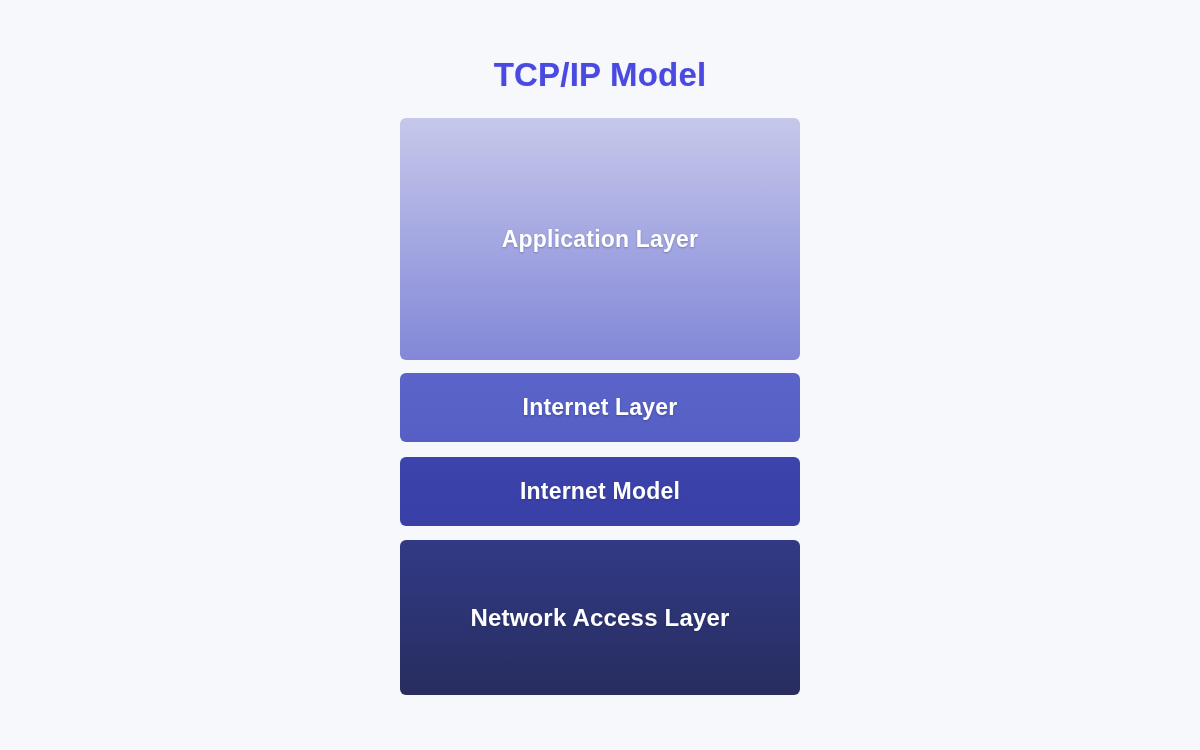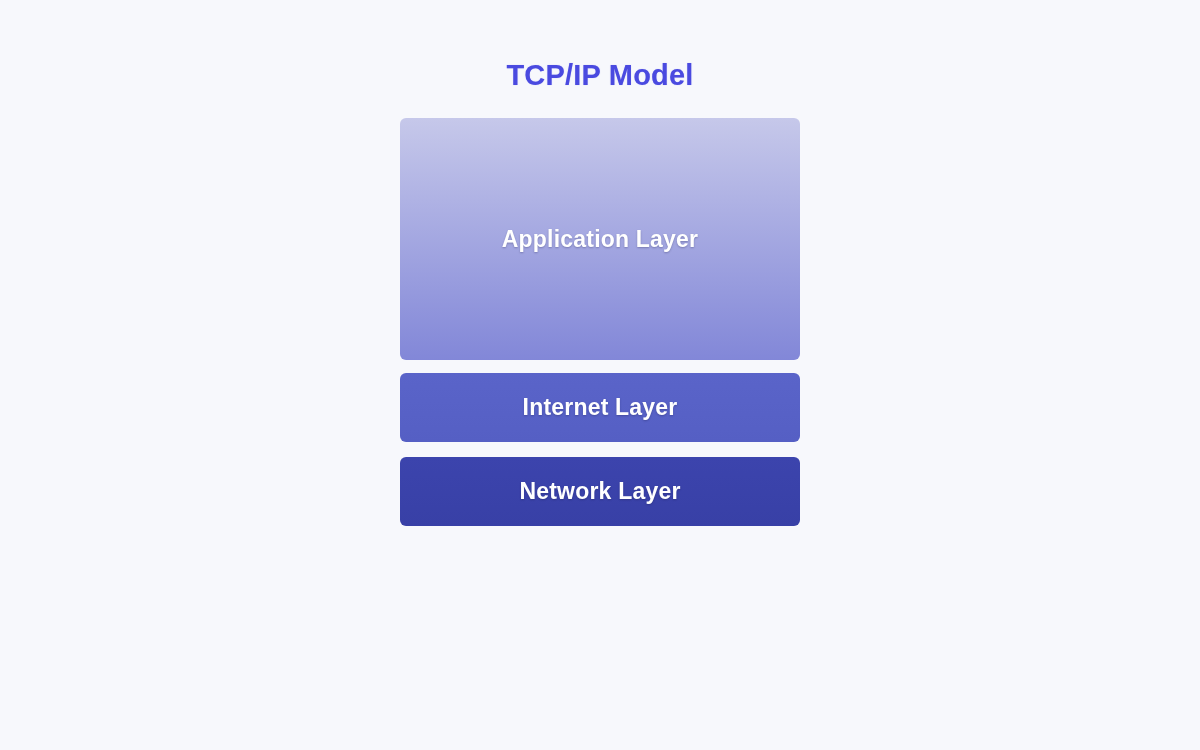--- a/index.html
+++ b/index.html
@@ -20,21 +20,21 @@
     height: 750px;
   }
 
   
   #diagram-title {
     position: absolute;
     left: 0;
     top: 56px;
     width: 1200px;
     text-align: center;
-    font-size: 29px;
+    font-size: 33px;
     font-weight: bold;
     letter-spacing: 0.2px;
     color: #4a4ae0;
     line-height: 38px;
     text-shadow: 0 0 1px rgba(74,74,224,0.35);
     white-space: nowrap;
   }
 
   
   #layer-stack {
@@ -103,18 +103,21 @@
 
     <div class="layer-box" id="layer-application">
       <span class="layer-label">Application Layer</span>
     </div>
 
     <div class="layer-box" id="layer-transport">
       <span class="layer-label">Internet Layer</span>
     </div>
 
     <div class="layer-box" id="layer-internet">
-      <span class="layer-label">Network Layer</span>
+      <span class="layer-label">Internet Model</span>
     </div>
 
+    <div class="layer-box" id="layer-network-access">
+      <span class="layer-label">Network Access Layer</span>
+    </div>
 
   </div>
 </div>
 
 </body></html>

